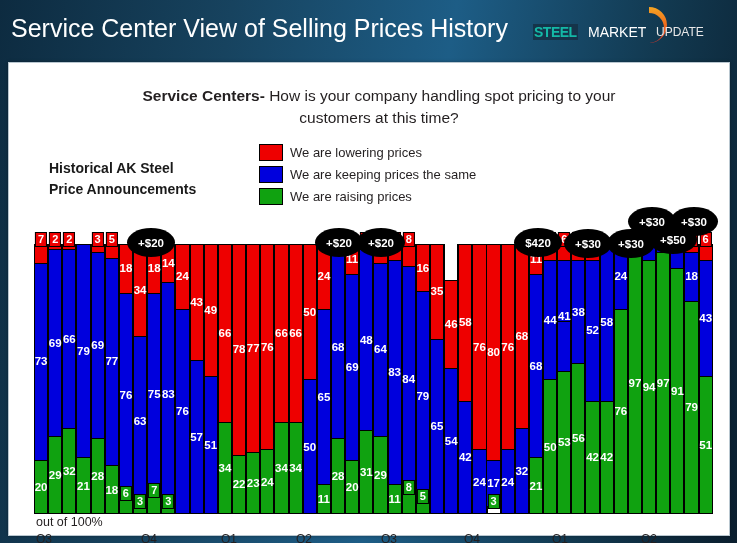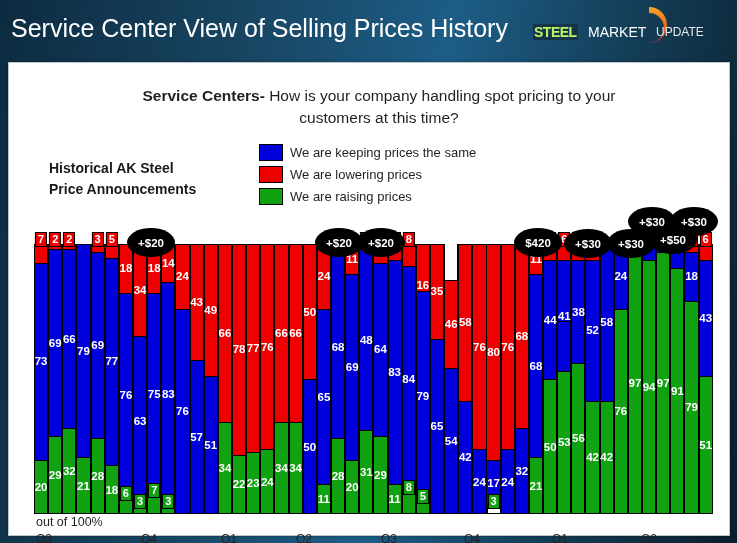--- a/index.html
+++ b/index.html
@@ -10,21 +10,21 @@
   }
   #root{position:relative;width:737px;height:543px;
     background:linear-gradient(100deg,#0d2b40 0%,#17435f 28%,#1d5d86 55%,#123950 80%,#0a1e2e 100%);
     overflow:hidden;}
 
   
   #header{position:absolute;left:0;top:0;width:737px;height:60px;}
   #hdr-title{position:absolute;left:11px;top:14px;color:#ffffff;
     font-size:25px;font-weight:400;letter-spacing:0px;white-space:nowrap;}
   #logo{position:absolute;right:8px;top:16px;width:196px;height:34px;}
-  #logo-steel{position:absolute;left:0px;top:8px;color:#bef264;font-size:14px;
+  #logo-steel{position:absolute;left:0px;top:8px;color:#14b8a6;font-size:14px;
      font-weight:bold;letter-spacing:-0.5px;background:#15344a;padding:0 1px;}
   #logo-market{position:absolute;left:55px;top:8px;color:#fff;font-size:14px;
      font-weight:400;letter-spacing:0px;}
   #logo-update{position:absolute;left:123px;top:9px;color:#e8e8e8;font-size:12px;
      font-weight:400;letter-spacing:0px;}
   #logo-swoosh{position:absolute;left:90px;top:-14px;width:46px;height:46px;}
 
   
   #panel{position:absolute;left:8px;top:62px;width:720px;height:472px;
     background:#ffffff;border:1px solid #b9c7d0;
@@ -103,26 +103,26 @@
   <div id="panel">
 
     <div id="question">
       <b>Service Centers-</b><span> How is your company handling spot pricing to your customers at this time?</span>
     </div>
 
     <div id="hist-label">Historical AK Steel<br>Price Announcements</div>
 
     <div id="legend">
         <div class="lg-row">
+          <div class="lg-sw" style="background: rgb(238, 0, 0);"></div>
+          <div class="lg-tx">We are lowering prices</div>
+        </div>
+        <div class="lg-row">
           <div class="lg-sw" style="background: rgb(0, 0, 221);"></div>
           <div class="lg-tx">We are keeping prices the same</div>
-        </div>
-        <div class="lg-row">
-          <div class="lg-sw" style="background: rgb(238, 0, 0);"></div>
-          <div class="lg-tx">We are lowering prices</div>
         </div>
         <div class="lg-row">
           <div class="lg-sw" style="background: rgb(16, 162, 16);"></div>
           <div class="lg-tx">We are raising prices</div>
         </div>
       </div>
 
     <div id="plot">
       <div id="bars">
           <div class="bar" style="width: 14.1458px;">
@@ -383,21 +383,21 @@
               <span>8</span>
             </div>
             <div class="seg blue" style="height: 226.8px;">
               <span>84</span>
             </div>
             <div class="seg green tiny" style="height: 21.6px;">
               <span>8</span>
             </div>
           </div>
           <div class="bar" style="width: 14.1458px;">
-            <div class="seg red" style="height: 48px; align-items: flex-end;">
+            <div class="seg red" style="height: 48px;">
               <span>16</span>
             </div>
             <div class="seg blue" style="height: 213.3px;">
               <span>79</span>
             </div>
             <div class="seg green tiny" style="height: 13.5px;">
               <span>5</span>
             </div>
           </div>
           <div class="bar" style="width: 14.1458px;">

